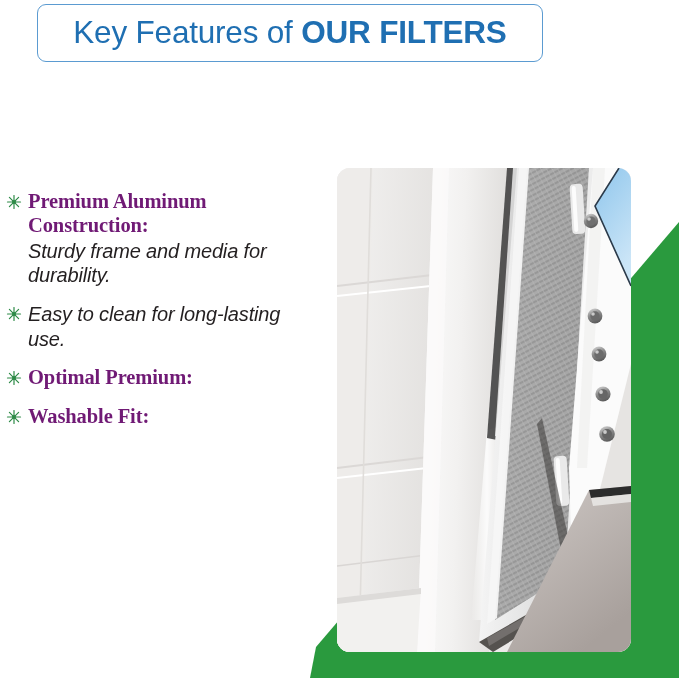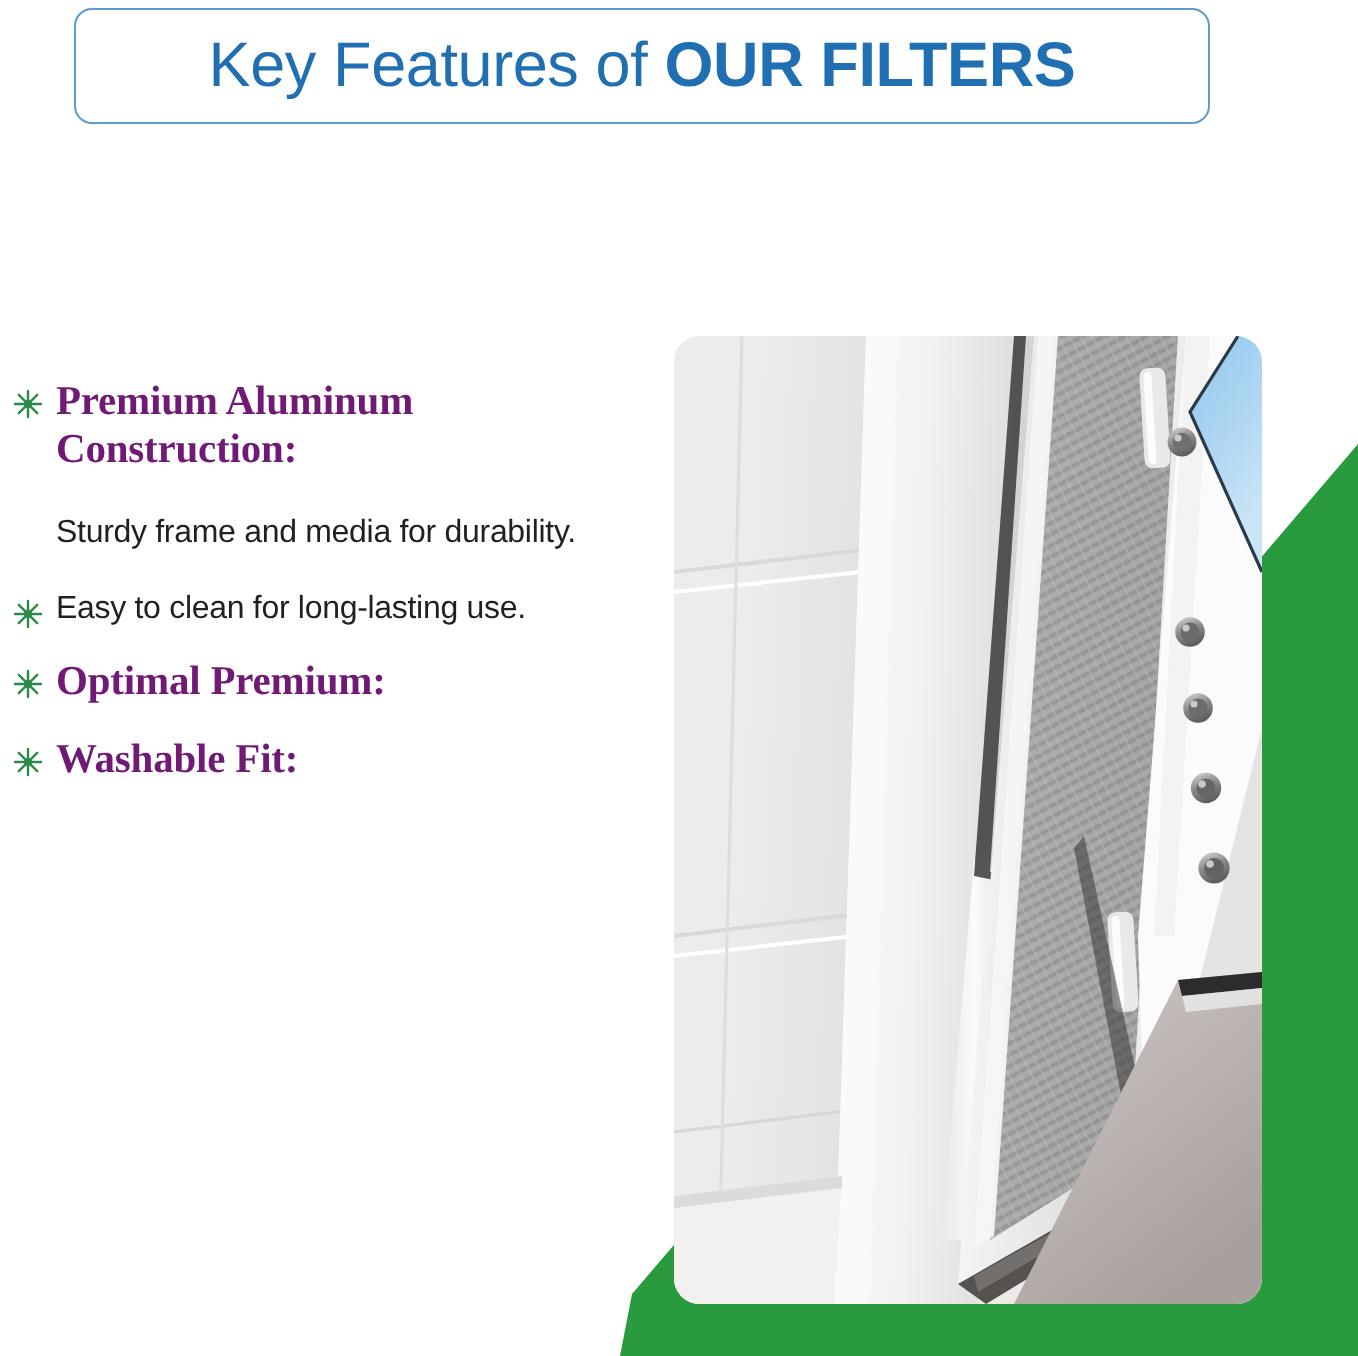--- a/index.html
+++ b/index.html
@@ -30,21 +30,21 @@
     left: 0; top: 0;
     width: 679px; height: 678px;
     pointer-events: none;
   }
 
   
   .title-banner {
     position: absolute;
     left: 37px;
     top: 4px;
-    width: 568px;
+    width: 506px;
     height: 58px;
     border: 1.4px solid #5b9bd1;
     border-radius: 9px;
     background: #ffffff;
     display: flex;
     align-items: center;
     justify-content: center;
   }
 
   .title-text {
@@ -107,25 +107,26 @@
     font-size: 20.5px;
     line-height: 1.17;
     letter-spacing: -0.1px;
     display: block;
     font-family: Liberation Serif, serif;
   }
 
   .feature-desc {
     color: #231f20;
     font-weight: 400;
-    font-size: 16px;
+    font-size: 20px;
     line-height: 1.21;
     letter-spacing: -0.15px;
     display: block;
-    margin-top: 19px;
+    margin-top: 1px;
+    font-style: italic;
   }
 
   
   .product-photo {
     position: absolute;
     left: 337px;
     top: 168px;
     width: 294px;
     height: 484px;
     border-radius: 13px;

